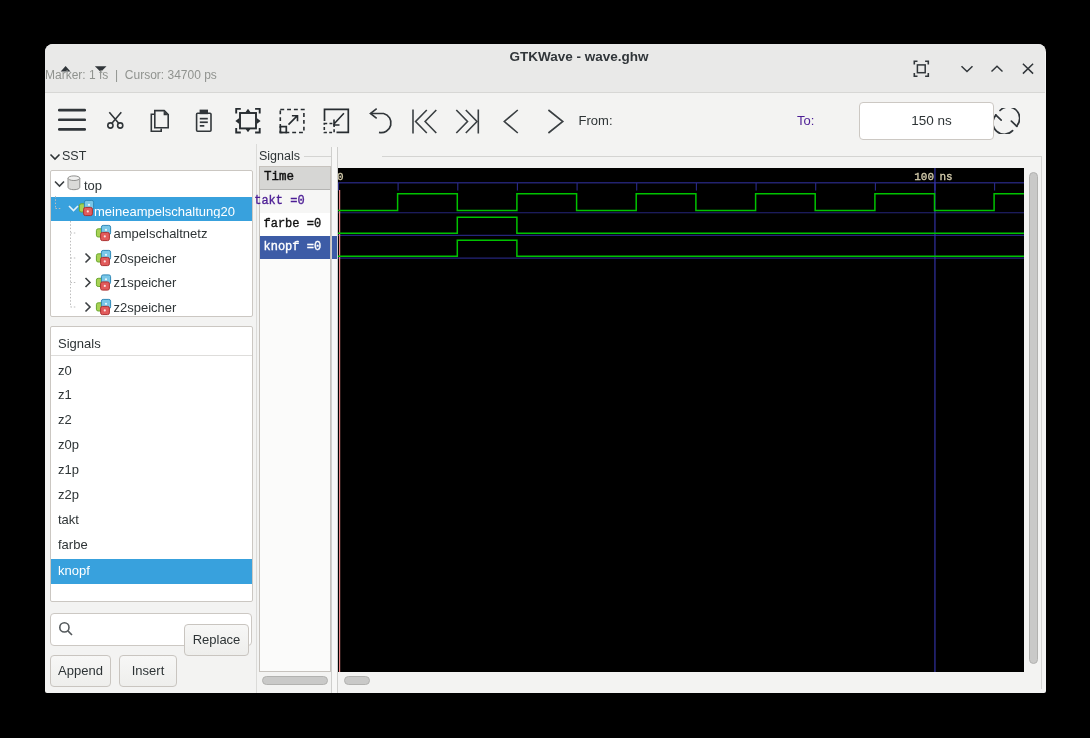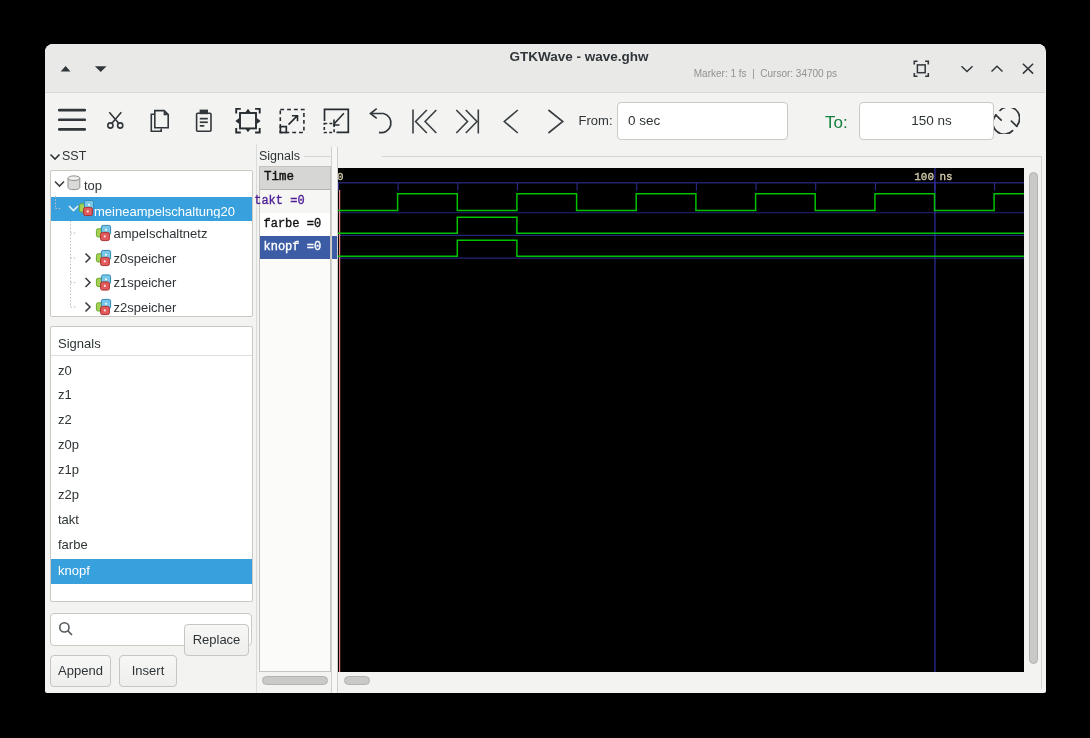--- a/index.html
+++ b/index.html
@@ -1,21 +1,21 @@
 <!DOCTYPE html>
 <html><head>
 <meta charset="utf-8">
 <style>
   html,body{margin:0;padding:0;}
   body{width:1090px;height:738px;background:#000;font-family:"Liberation Sans",sans-serif;position:relative;overflow:hidden;}
   .win{position:absolute;left:45px;top:44px;width:1000.5px;height:649px;background:#f3f3f2;border-radius:8px 8px 2px 2px;overflow:hidden;}
   .abs{position:absolute;}
   .titlebar{position:absolute;left:0;top:0;width:1000px;height:48px;background:#e9e9e8;border-bottom:1px solid #d7d7d5;}
   .title{position:absolute;left:0;top:5px;width:1068px;text-align:center;font-size:13.5px;font-weight:bold;color:#31363a;}
-  .subtitle{position:absolute;left:0;top:24px;width:792px;text-align:right;font-size:10px;color:#90938f;}
+  .subtitle{position:absolute;left:0;top:24px;width:792px;text-align:left;font-size:12px;color:#90938f;}
   .panelbox{position:absolute;background:#fff;border:1px solid #cbc7c2;border-radius:2px;box-sizing:border-box;}
   .field{position:absolute;background:#fff;border:1px solid #ccc8c3;border-radius:4px;box-sizing:border-box;font-size:13.5px;color:#2e3436;}
   .btn{position:absolute;background:linear-gradient(#f7f7f6,#eeeeec);border:1px solid #c9c5c0;border-radius:4px;box-sizing:border-box;font-size:13px;color:#2e3436;text-align:center;}
   .treetext{font-size:13px;color:#2e3436;white-space:nowrap;}
   .mono{font-family:"Liberation Mono",monospace;}
   svg{display:block;}
   .icon{position:absolute;}
 </style>
 </head>
 <body>
@@ -105,22 +105,21 @@
       <path d="M399.3,4 L410.5,15.5 L399.3,27"></path>
       <path d="M408.8,4 L420,15.5 L408.8,27"></path>
       <path d="M421.3,3.5 V27.5"></path>
     </g>
 
     <path d="M460.8,4 L447.3,15.5 L460.8,27" stroke="#3a3f42" fill="none" stroke-width="1.6"></path>
 
     <path d="M491.4,4 L505.8,15.5 L491.4,27" stroke="#3a3f42" fill="none" stroke-width="1.6"></path>
   </svg>
   <div class="abs" style="right:433px;top:69px;font-size:13px;color:#2e3436;">From:</div>
-  <div class="field" style="left:572px;top:58px;width:171px;height:38px;line-height:36px;padding-left:10px;">0 sec</div>
-  <div class="abs" style="left:752px;top:69px;font-size:17px;color:#15803d;margin-left:28px;">To:</div>
+  <div class="abs" style="left:752px;top:69px;font-size:13px;color:#4c1d95;">To:</div>
   <div class="field" style="left:814px;top:58px;width:135px;height:38px;line-height:36px;padding-left:10px;text-align:center;">150 ns</div>
   <svg class="icon" style="left:949px;top:64px" width="26" height="26" viewBox="0 0 26 26">
     <g stroke="#31363a" fill="none" stroke-width="1.7" stroke-linecap="round">
       <path d="M 6,2.5 A 11.2,11.2 0 0 1 22.6,18.1"></path>
       <path d="M 17.4,13.2 L 22.9,18.4"></path>
       <path d="M 18.6,22.7 A 11.2,11.2 0 0 1 2,7.1"></path>
       <path d="M 7.2,12.1 L 1.7,6.9"></path>
     </g>
   </svg>
 

